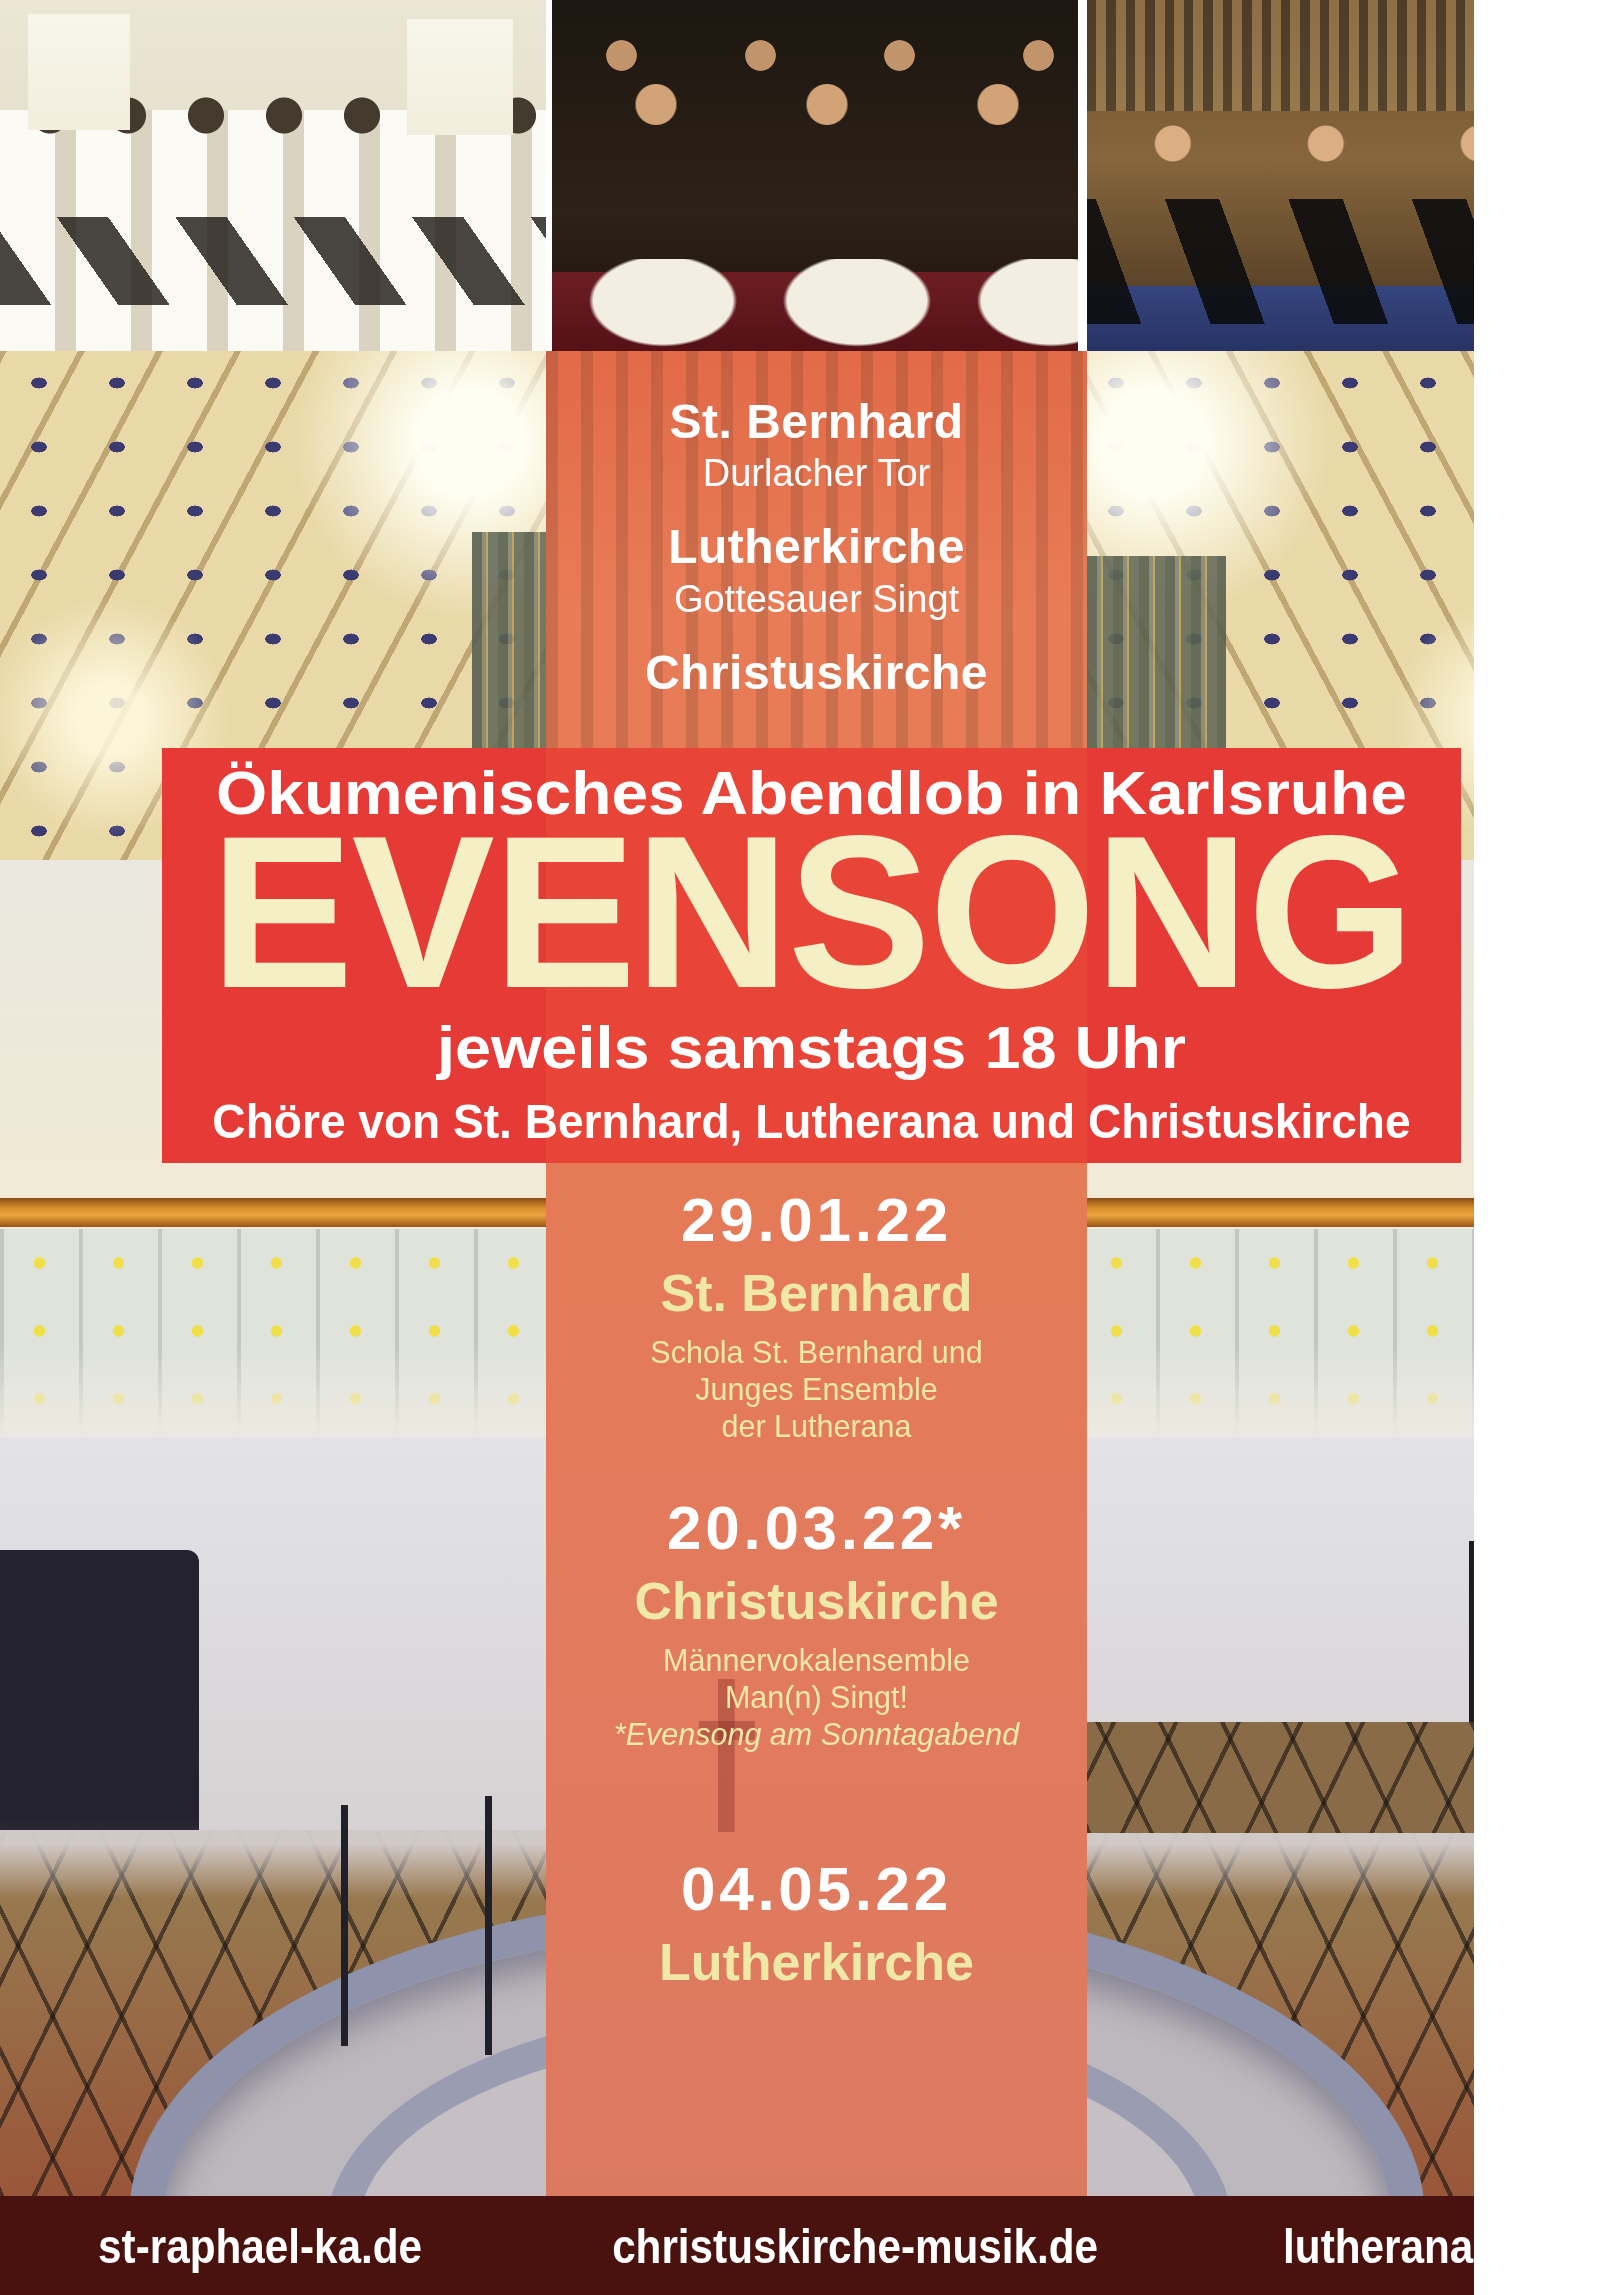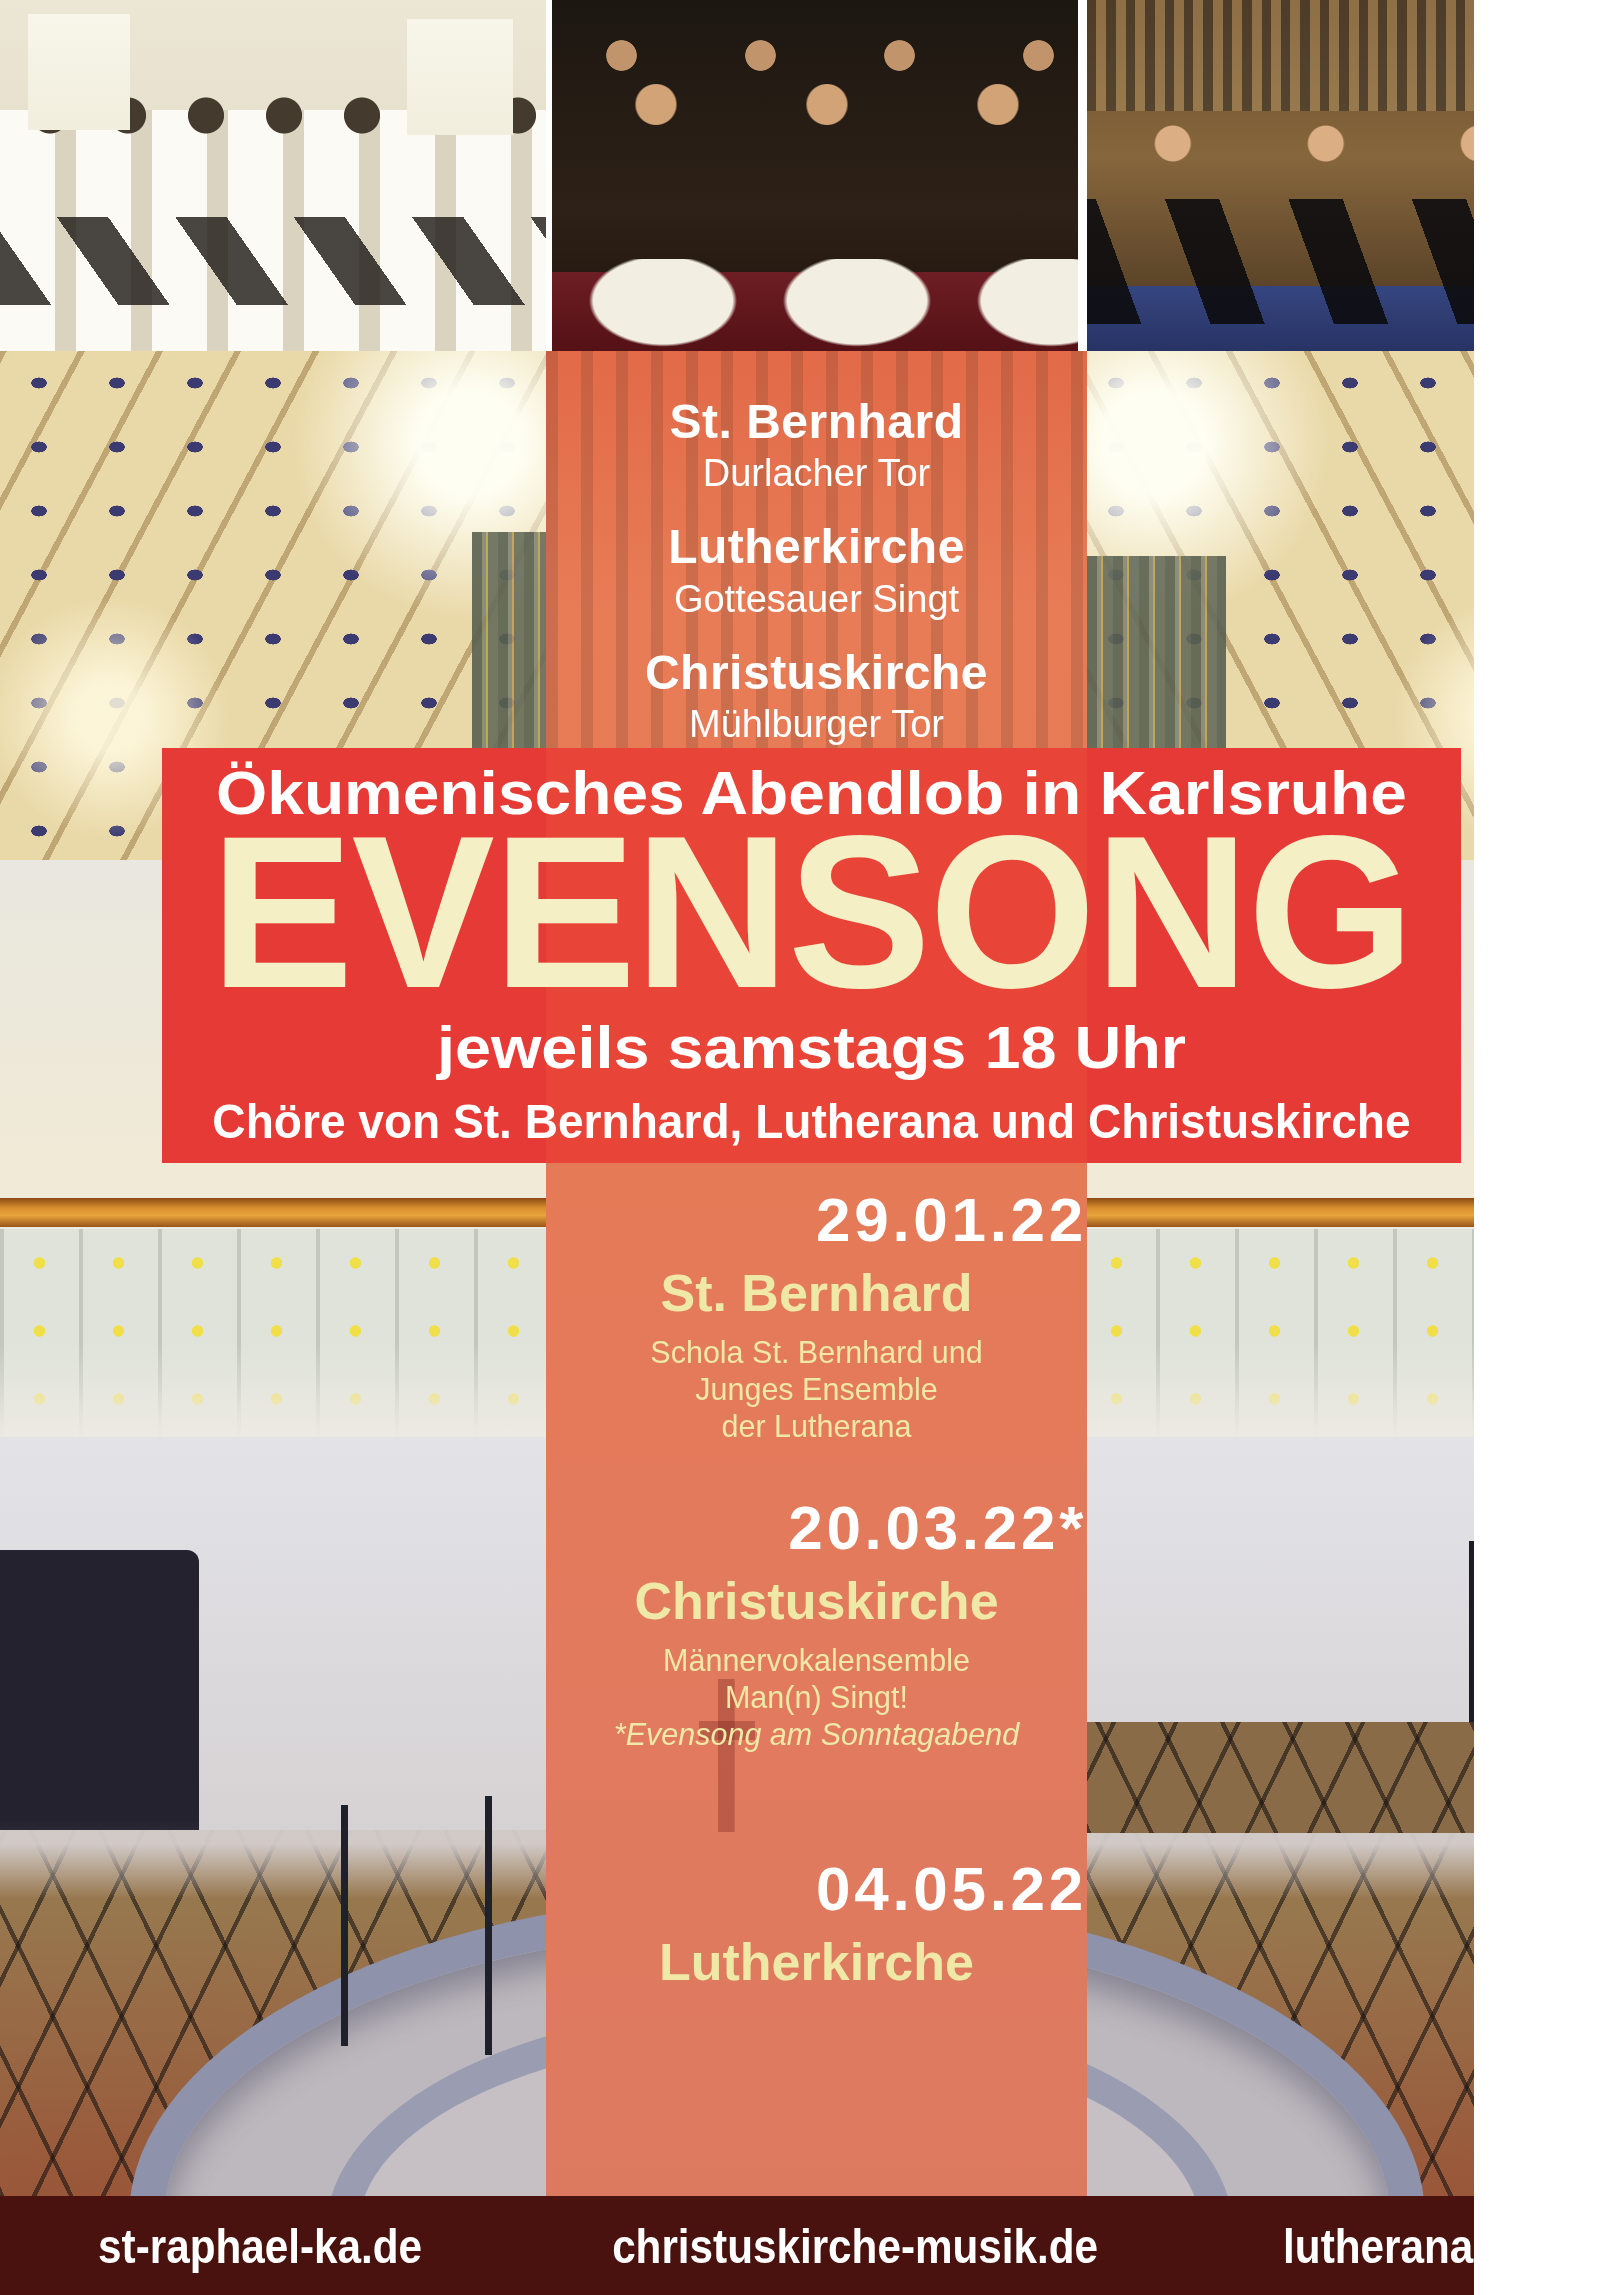--- a/index.html
+++ b/index.html
@@ -84,21 +84,21 @@
     letter-spacing:-1.9px;color:var(--cream,#f4efc5);transform:scaleX(.99);}
   .schedule{position:relative;width:100%;margin-top:18.5px;font-size:60px;font-weight:bold;line-height:1.0;
     transform:scaleX(1.08);}
   .choirs{position:relative;width:100%;margin-top:20.4px;font-size:48px;font-weight:bold;line-height:1.0;
     transform:scaleX(.96);}
 
   
   .events{left:546px;top:0;width:541px;height:2295px;z-index:4;pointer-events:none;}
   .event{left:0;width:541px;text-align:center;}
   .event.e1{top:1175px;} .event.e2{top:1483px;} .event.e3{top:1844px;}
-  .e-date{position:static;display:block;font-size:62px;font-weight:bold;letter-spacing:3.7px;line-height:1.0;color:#ffffff;padding-top:14px;text-align:right;}
+  .e-date{position:static;display:block;font-size:62px;font-weight:bold;letter-spacing:3.7px;line-height:1.0;color:#ffffff;padding-top:14px;}
   .e-church{position:static;display:block;font-size:52px;font-weight:bold;line-height:1.0;margin-top:15.7px;color:var(--cream-soft,#efe8a6);}
   .e-line{position:static;display:block;font-size:30.5px;line-height:1.2;color:var(--cream-soft,#efe8a6);}
   .e-lines{position:static;display:block;margin-top:15.7px;}
   .e-note{position:static;display:block;font-size:30.5px;line-height:1.2;font-style:italic;color:var(--cream-soft,#efe8a6);}
 
   
   .photo{top:0;height:351px;z-index:5;}
   .photo.p1{left:0;width:546px;background-color:#e7e2cf;
     background-image:
       linear-gradient(#f8f6ea,#f1eedd),
@@ -170,21 +170,20 @@
     <div class="venue">
       <span class="v-name">St. Bernhard</span>
       <span class="v-sub">Durlacher Tor</span>
     </div>
     <div class="venue">
       <span class="v-name">Lutherkirche</span>
       <span class="v-sub">Gottesauer Singt</span>
     </div>
     <div class="venue">
       <span class="v-name">Christuskirche</span>
-      <span class="v-sub">Mühlburger Tor</span>
     </div>
   </div>
 
   <div class="banner">
     <div class="kicker">Ökumenisches Abendlob in Karlsruhe</div>
     <div class="title">EVENSONG</div>
     <div class="schedule">jeweils samstags 18 Uhr</div>
     <div class="choirs">Chöre von St. Bernhard, Lutherana und Christuskirche</div>
   </div>
 

